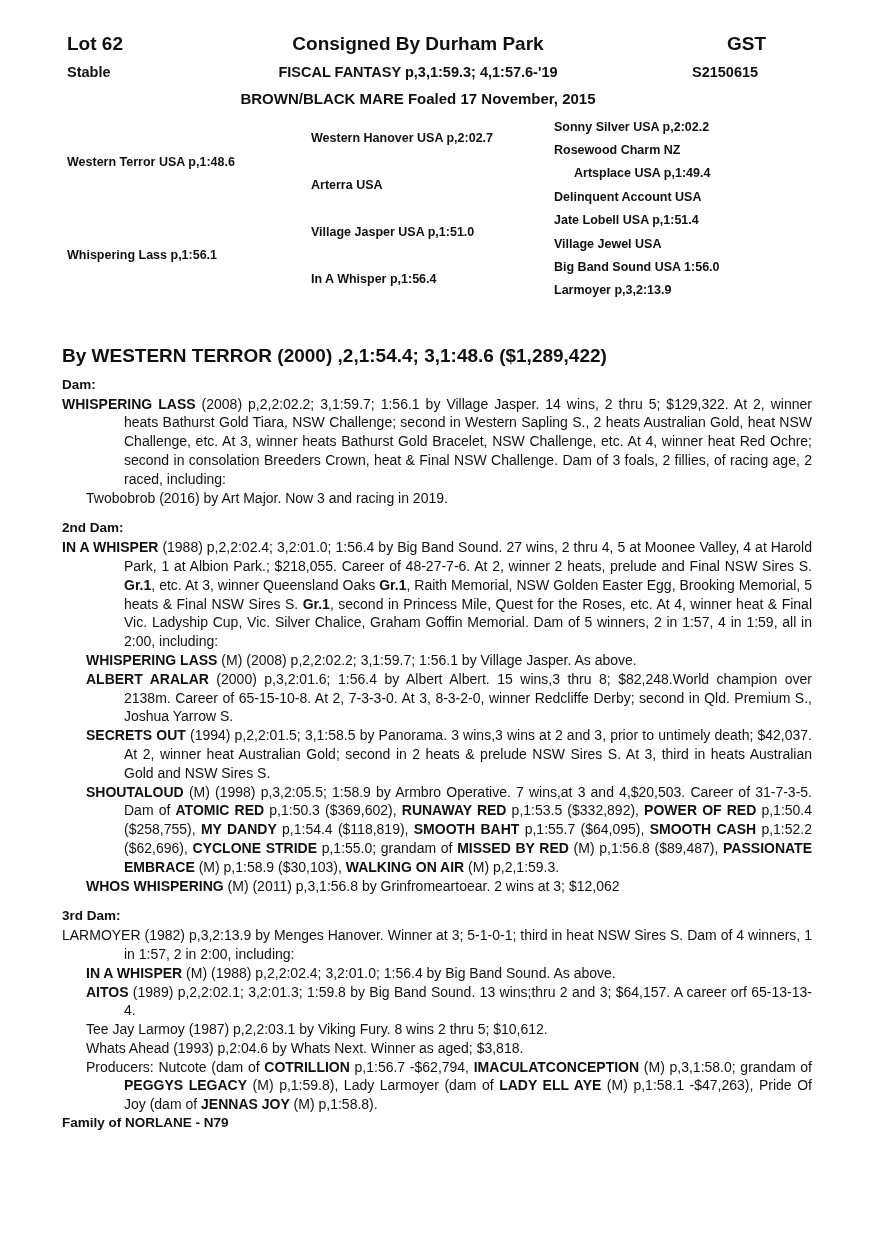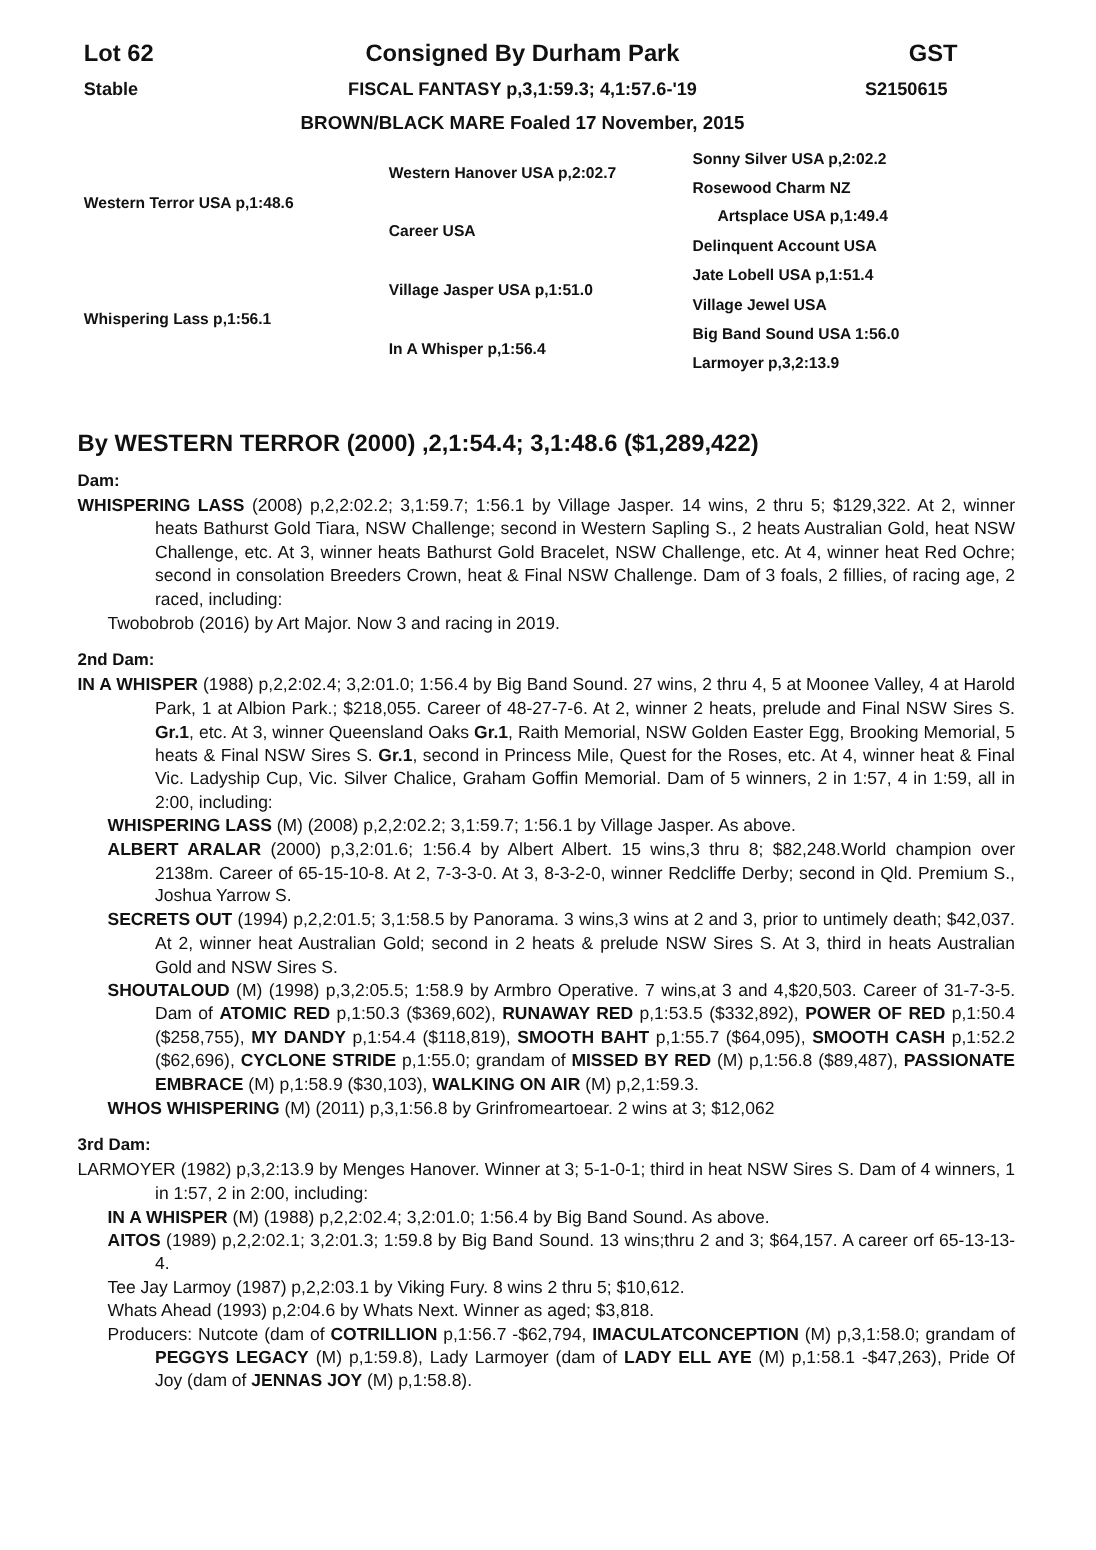--- a/index.html
+++ b/index.html
@@ -43,21 +43,21 @@
 <div class="hdr h1" id="code">GST</div>
 <div class="hdr h2" id="stable">Stable</div>
 <div class="hdr h2" id="horse-line">FISCAL FANTASY p,3,1:59.3; 4,1:57.6-'19</div>
 <div class="hdr h2" id="ident">S2150615</div>
 <div class="hdr h3" id="colour">BROWN/BLACK MARE Foaled 17 November, 2015</div>
 
 <div>
   <div class="ped" style="left:67px;top:155px">Western Terror USA p,1:48.6</div>
   <div class="ped" style="left:67px;top:248px">Whispering Lass p,1:56.1</div>
   <div class="ped" style="left:311px;top:131px">Western Hanover USA p,2:02.7</div>
-  <div class="ped" style="left:311px;top:178px">Career USA</div>
+  <div class="ped" style="left:311px;top:178px">Arterra USA</div>
   <div class="ped" style="left:311px;top:225px">Village Jasper USA p,1:51.0</div>
   <div class="ped" style="left:311px;top:272px">In A Whisper p,1:56.4</div>
   <div class="ped" style="left:554px;top:120px">Sonny Silver USA p,2:02.2</div>
   <div class="ped" style="left:554px;top:143px">Rosewood Charm NZ</div>
   <div class="ped" style="left:574px;top:166px">Artsplace USA p,1:49.4</div>
   <div class="ped" style="left:554px;top:190px">Delinquent Account USA</div>
   <div class="ped" style="left:554px;top:213px">Jate Lobell USA p,1:51.4</div>
   <div class="ped" style="left:554px;top:237px">Village Jewel USA</div>
   <div class="ped" style="left:554px;top:260px">Big Band Sound USA 1:56.0</div>
   <div class="ped" style="left:554px;top:283px">Larmoyer p,3,2:13.9</div>
@@ -81,13 +81,14 @@
 
   <div class="gap"></div>
   <div class="sec-head">3rd Dam:</div>
   <p class="dam-para">LARMOYER (1982) p,3,2:13.9 by Menges Hanover. Winner at 3; 5-1-0-1; third in heat NSW Sires S. Dam of 4 winners, 1 in 1:57, 2 in 2:00, including:</p>
   <p class="prog"><b>IN A WHISPER</b><span> (M) (1988) p,2,2:02.4; 3,2:01.0; 1:56.4 by Big Band Sound. As above.</span></p>
   <p class="prog"><b>AITOS</b><span> (1989) p,2,2:02.1; 3,2:01.3; 1:59.8 by Big Band Sound. 13 wins;thru 2 and 3; $64,157. A career orf 65-13-13-4.</span></p>
   <p class="prog-plain"><span>Tee Jay Larmoy (1987) p,2,2:03.1 by Viking Fury. 8 wins 2 thru 5; $10,612.</span></p>
   <p class="prog-plain"><span>Whats Ahead (1993) p,2:04.6 by Whats Next. Winner as aged; $3,818.</span></p>
   <p class="prog"><span>Producers: Nutcote (dam of </span><b>COTRILLION</b><span> p,1:56.7 -$62,794, </span><b>IMACULATCONCEPTION</b><span> (M) p,3,1:58.0; grandam of </span><b>PEGGYS LEGACY</b><span> (M) p,1:59.8), Lady Larmoyer (dam of </span><b>LADY ELL AYE</b><span> (M) p,1:58.1 -$47,263), Pride Of Joy (dam of </span><b>JENNAS JOY</b><span> (M) p,1:58.8).</span></p>
 
+  <div class="foot">Family of NORLANE - N79</div>
 </div>
 
 </body></html>

